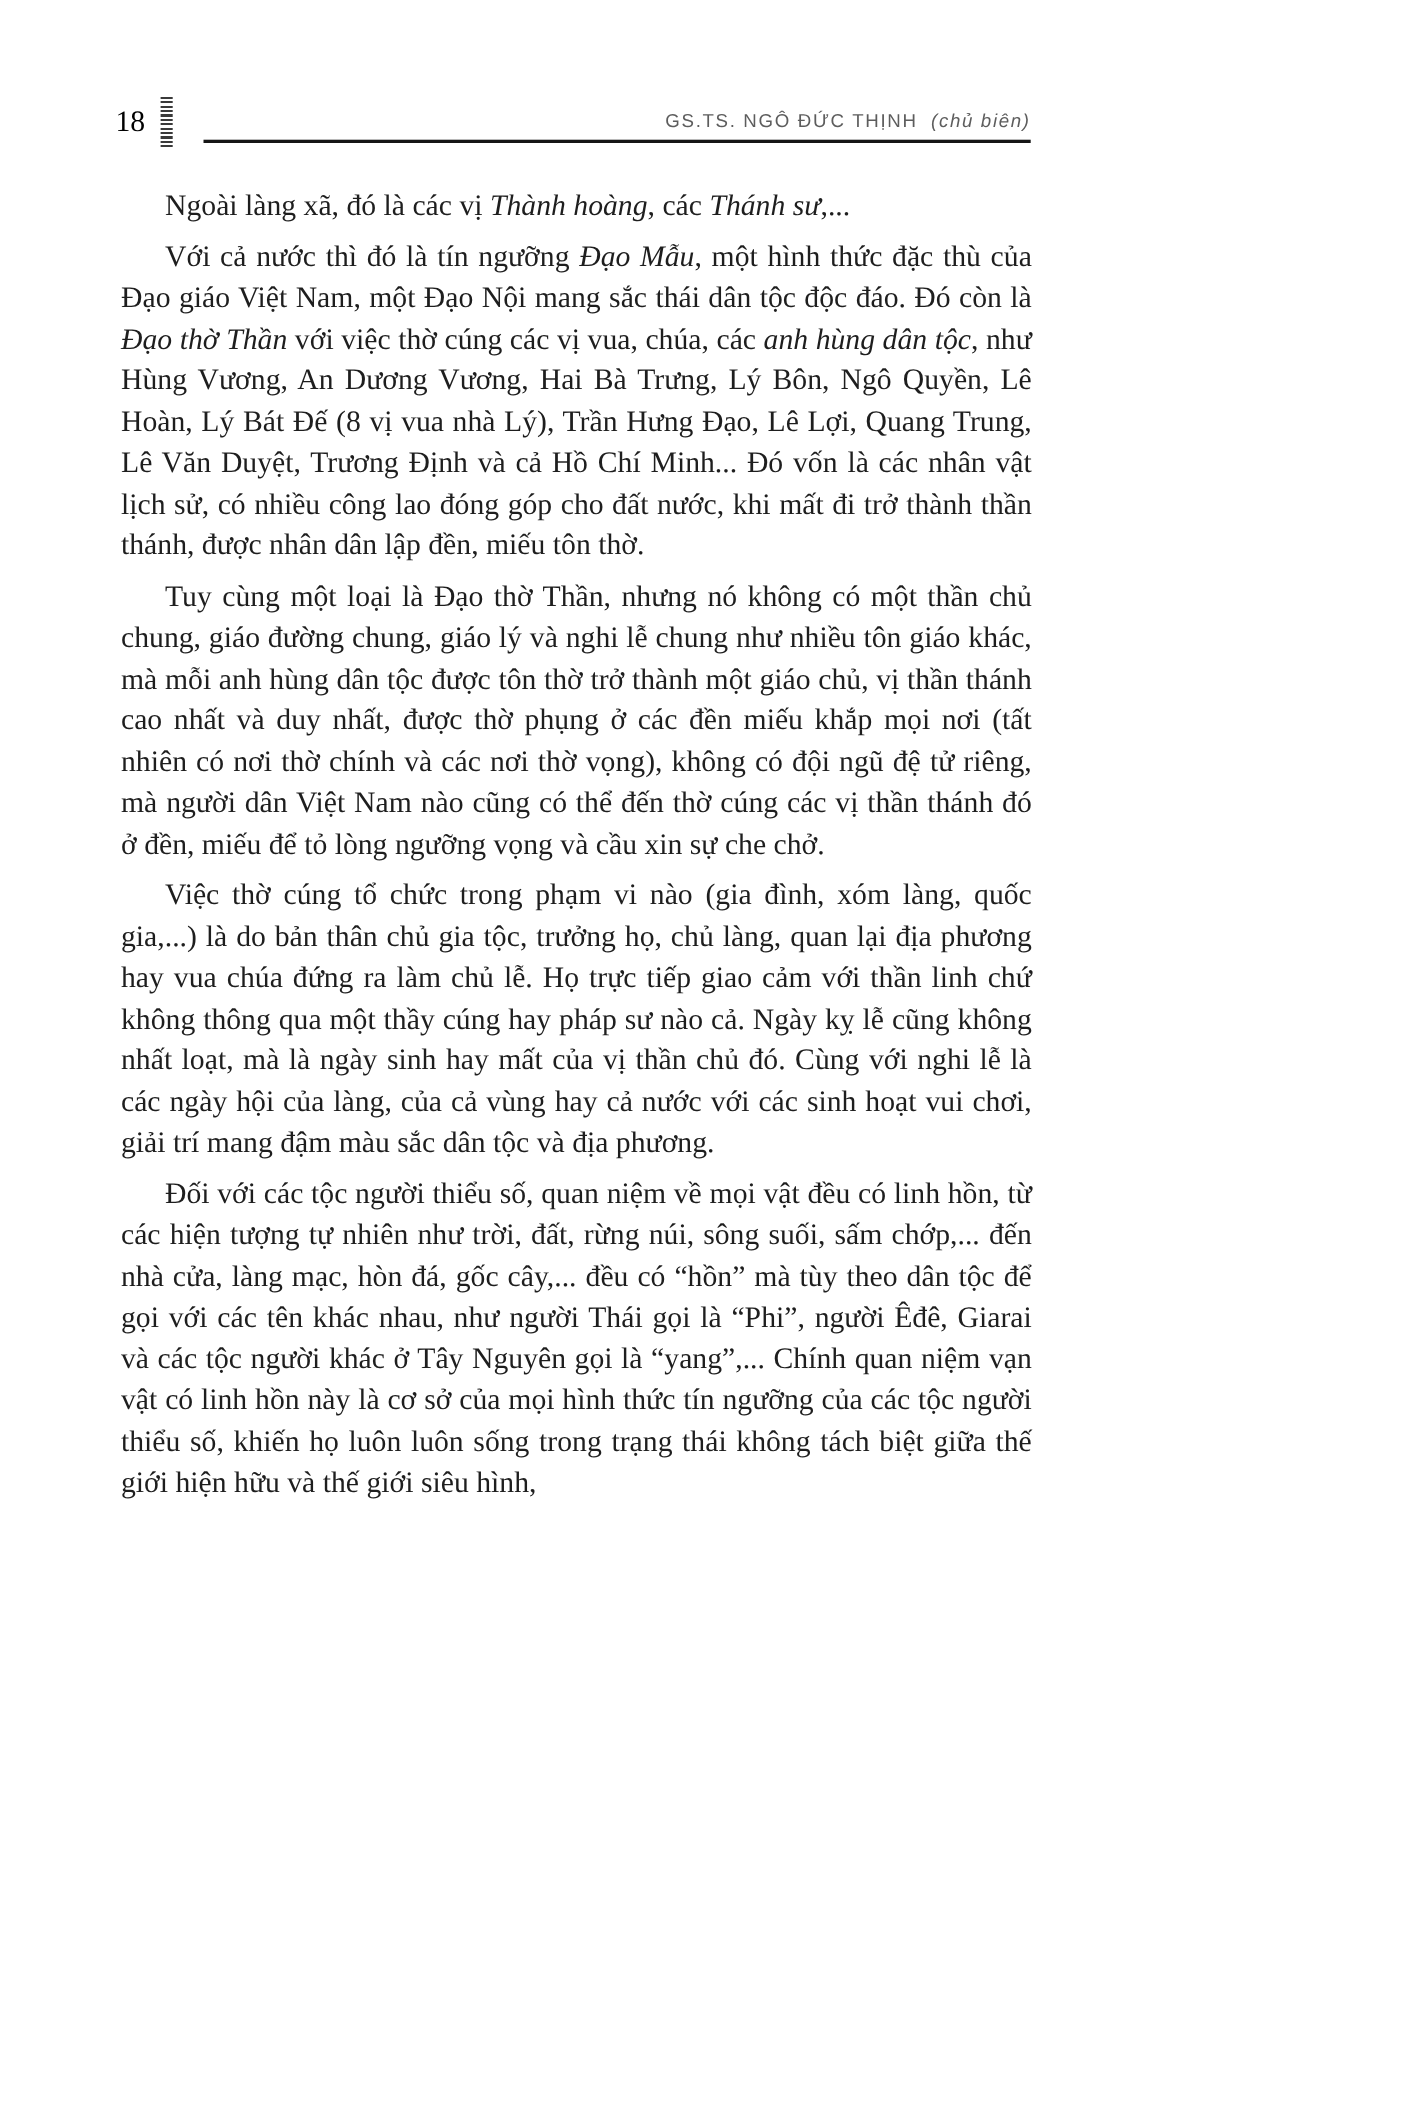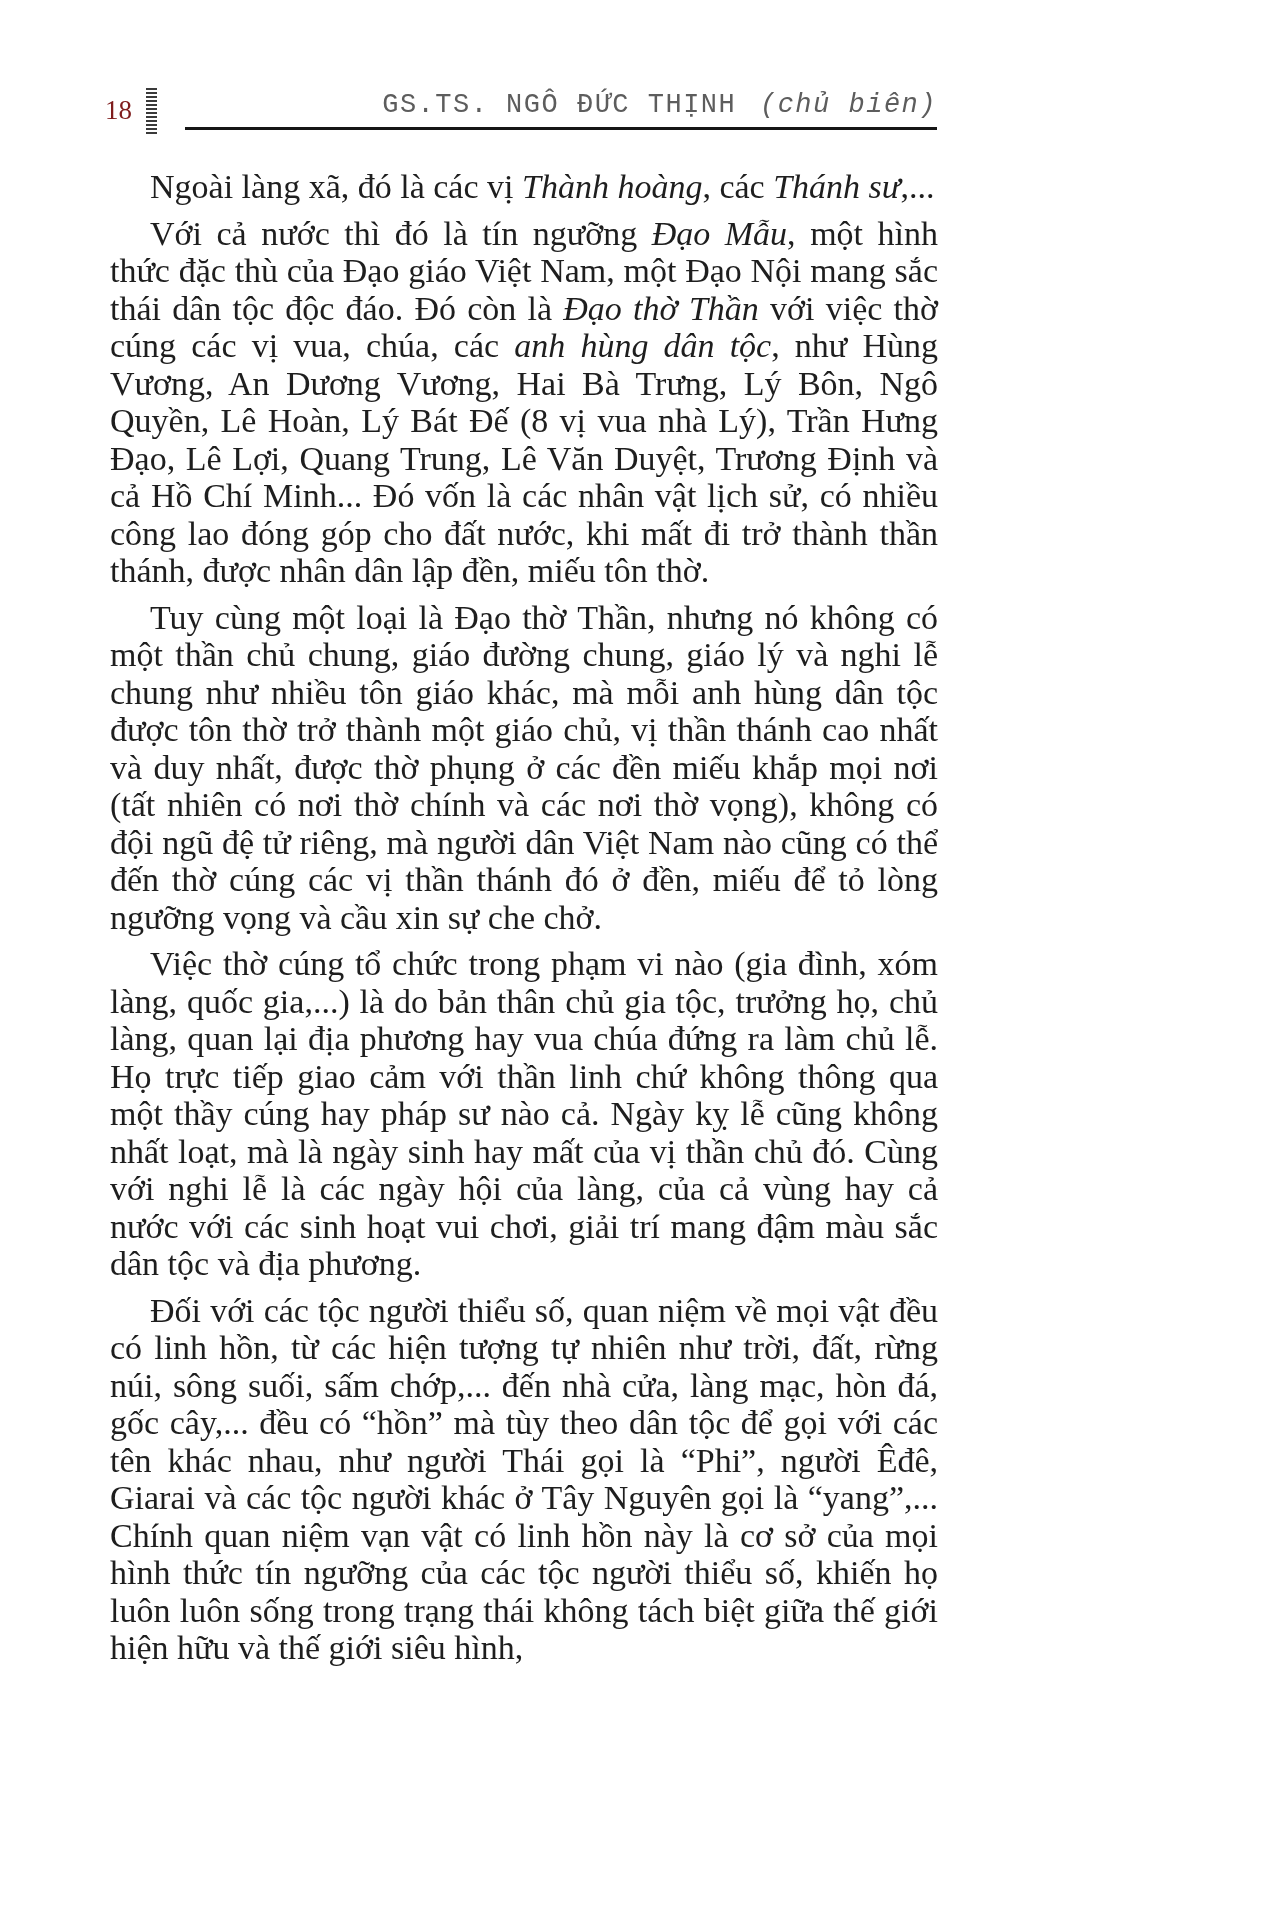--- a/index.html
+++ b/index.html
@@ -23,21 +23,21 @@
   .page-header {
     position: absolute;
     top: 88px;
     left: 105px;
     right: 339px;
     display: flex;
     align-items: flex-end;
   }
   .page-number {
     font-size: 27px;
-    color: #7f1d1d;
+    color: #000000;
     padding-bottom: 6px;
     line-height: 1;
   }
   .ornament {
     width: 11px;
     height: 46px;
     margin-left: 14px;
     margin-bottom: -4px;
     background: repeating-linear-gradient(
       to bottom,
@@ -47,38 +47,38 @@
   }
   .head-rule-wrap {
     flex: 1;
     margin-left: 28px;
     border-bottom: 3px solid #161616;
     padding-bottom: 7px;
     text-align: right;
     align-self: flex-end;
   }
   .running-head {
-    font-family: Liberation Mono, monospace;
-    font-size: 27px;
+    font-family: Liberation Sans, sans-serif;
+    font-size: 17px;
     letter-spacing: 1.5px;
     color: #5d5d5d;
     white-space: nowrap;
   }
   .running-head .role {
     font-style: italic;
     margin-left: 6px;
   }
   
   .body-text {
     position: absolute;
     top: 168px;
     left: 110px;
     width: 828px;
     text-align: justify;
-    font-size: 34px;
+    font-size: 27px;
     line-height: 37.5px;
   }
   .para {
     margin: 0;
     text-indent: 40px;
   }
   .para + .para {
     margin-top: 9px;
   }
   .it {

